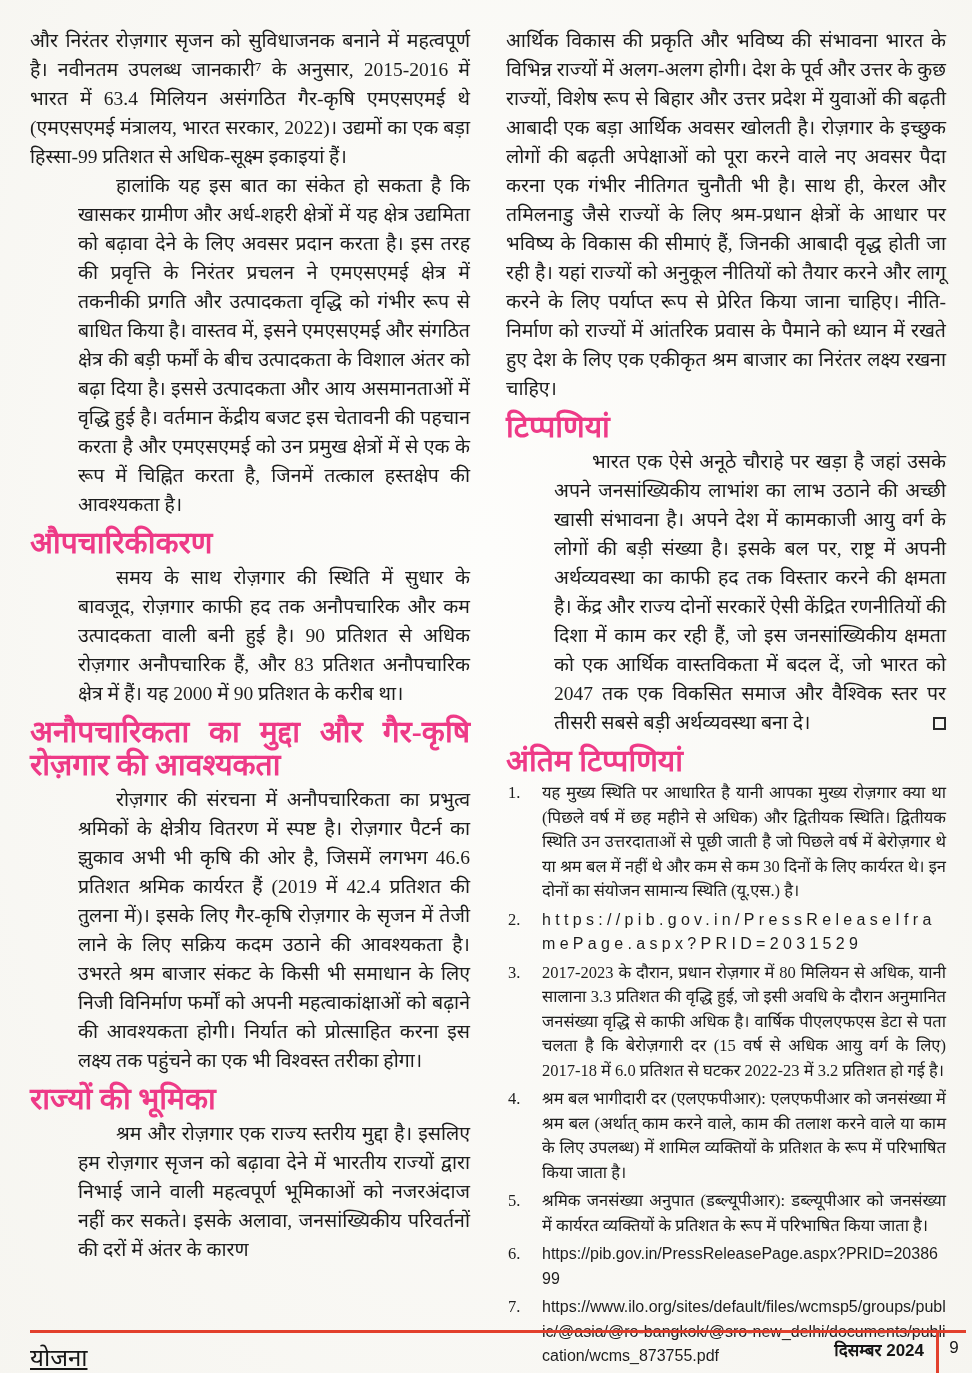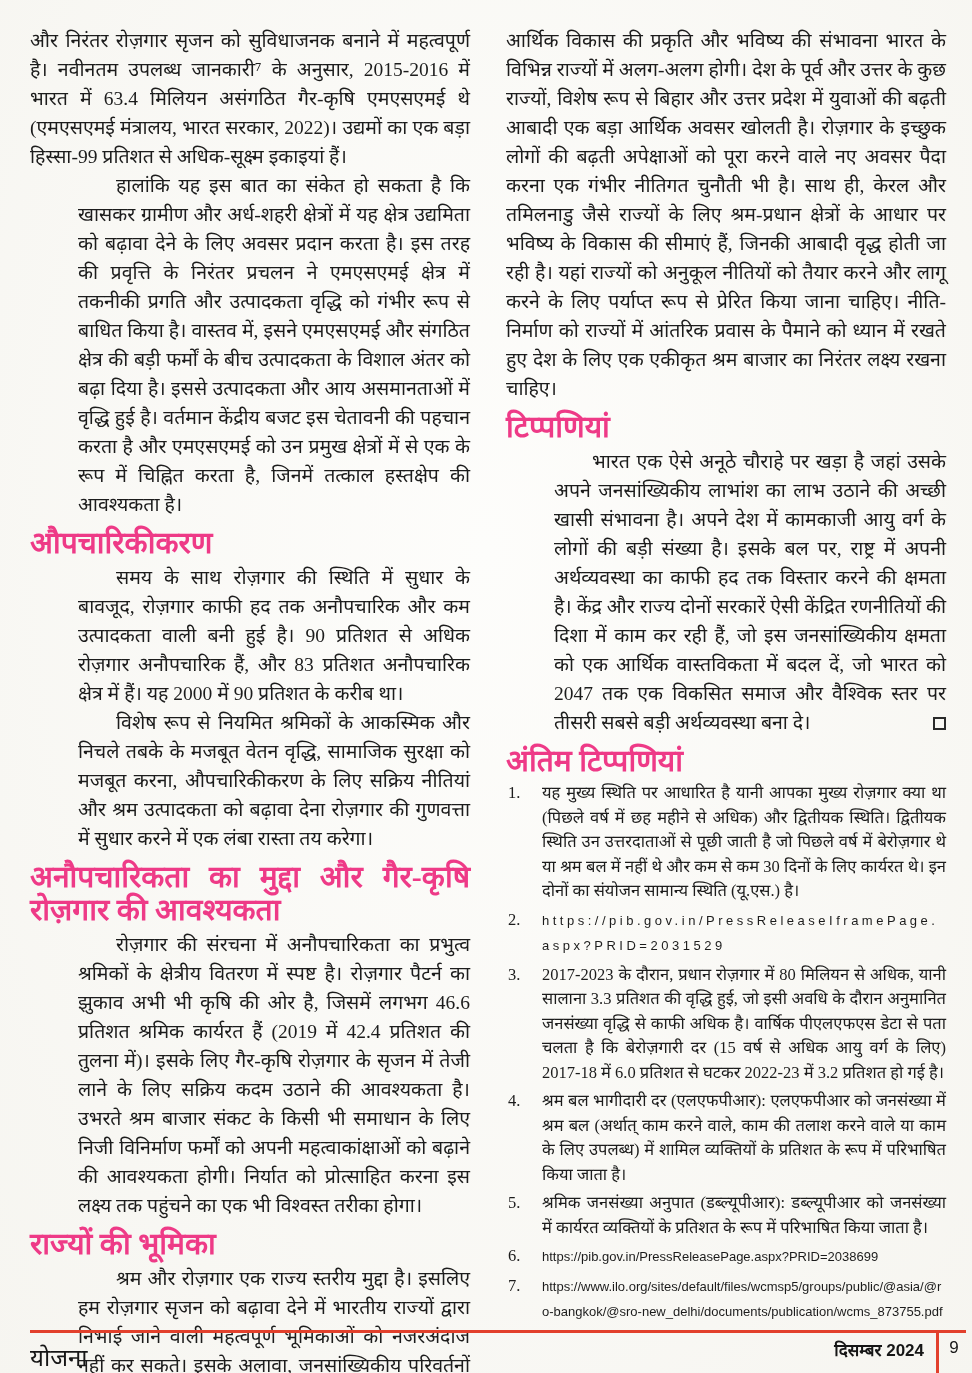--- a/index.html
+++ b/index.html
@@ -45,21 +45,21 @@
     padding-left:36px;
     font-size:16.5px; line-height:24.5px;
     text-align:justify;
     margin-bottom:4px;
   }
   li.endnote .num{
     position:absolute; left:2px; top:0;
   }
   .url{
     font-family:"Liberation Sans", sans-serif;
-    font-size:13px;
+    font-size:16px;
     word-break:break-all;
   }
   .url-spread{ letter-spacing:0.27em; }
   .endmark{
     float:right;
     width:13px; height:13px;
     border:2px solid #2a2a2a;
     margin-top:9px;
   }
   
@@ -68,21 +68,21 @@
     width:936px; height:3px;
     background:#e2402c;
   }
   .footer-vrule{
     position:absolute; left:936px; top:1331px;
     width:3px; height:42px;
     background:#e2402c;
   }
   .footer-mag{
     position:absolute; left:30px; top:1340px;
-    font-size:24px; color:#161616;
+    font-size:24px; color:#161616;text-decoration:underline;
   }
   .footer-date{
     position:absolute; right:48px; top:1338px;
     font-family:"Liberation Sans", sans-serif;
     font-weight:700; font-size:17px; color:#161616;
   }
   .footer-page{
     position:absolute; left:939px; top:1338px;
     width:30px; text-align:center;
     font-family:"Liberation Sans", sans-serif;
@@ -94,21 +94,20 @@
 
 <div class="page">
 
   <div class="columns">
 
     <div class="col">
       <p class="body">और निरंतर रोज़गार सृजन को सुविधाजनक बनाने में महत्वपूर्ण है। नवीनतम उपलब्ध जानकारी⁷ के अनुसार, 2015-2016 में भारत में 63.4 मिलियन असंगठित गैर-कृषि एमएसएमई थे (एमएसएमई मंत्रालय, भारत सरकार, 2022)। उद्यमों का एक बड़ा हिस्सा-99 प्रतिशत से अधिक-सूक्ष्म इकाइयां हैं।</p>
       <p class="body indent">हालांकि यह इस बात का संकेत हो सकता है कि खासकर ग्रामीण और अर्ध-शहरी क्षेत्रों में यह क्षेत्र उद्यमिता को बढ़ावा देने के लिए अवसर प्रदान करता है। इस तरह की प्रवृत्ति के निरंतर प्रचलन ने एमएसएमई क्षेत्र में तकनीकी प्रगति और उत्पादकता वृद्धि को गंभीर रूप से बाधित किया है। वास्तव में, इसने एमएसएमई और संगठित क्षेत्र की बड़ी फर्मों के बीच उत्पादकता के विशाल अंतर को बढ़ा दिया है। इससे उत्पादकता और आय असमानताओं में वृद्धि हुई है। वर्तमान केंद्रीय बजट इस चेतावनी की पहचान करता है और एमएसएमई को उन प्रमुख क्षेत्रों में से एक के रूप में चिह्नित करता है, जिनमें तत्काल हस्तक्षेप की आवश्यकता है।</p>
       <h2 class="section">औपचारिकीकरण</h2>
       <p class="body indent">समय के साथ रोज़गार की स्थिति में सुधार के बावजूद, रोज़गार काफी हद तक अनौपचारिक और कम उत्पादकता वाली बनी हुई है। 90 प्रतिशत से अधिक रोज़गार अनौपचारिक हैं, और 83 प्रतिशत अनौपचारिक क्षेत्र में हैं। यह 2000 में 90 प्रतिशत के करीब था।</p>
-      <p class="body indent">विशेष रूप से नियमित श्रमिकों के आकस्मिक और निचले तबके के मजबूत वेतन वृद्धि, सामाजिक सुरक्षा को मजबूत करना, औपचारिकीकरण के लिए सक्रिय नीतियां और श्रम उत्पादकता को बढ़ावा देना रोज़गार की गुणवत्ता में सुधार करने में एक लंबा रास्ता तय करेगा।</p>
       <h2 class="section">अनौपचारिकता का मुद्दा और गैर-कृषि रोज़गार की आवश्यकता</h2>
       <p class="body indent">रोज़गार की संरचना में अनौपचारिकता का प्रभुत्व श्रमिकों के क्षेत्रीय वितरण में स्पष्ट है। रोज़गार पैटर्न का झुकाव अभी भी कृषि की ओर है, जिसमें लगभग 46.6 प्रतिशत श्रमिक कार्यरत हैं (2019 में 42.4 प्रतिशत की तुलना में)। इसके लिए गैर-कृषि रोज़गार के सृजन में तेजी लाने के लिए सक्रिय कदम उठाने की आवश्यकता है। उभरते श्रम बाजार संकट के किसी भी समाधान के लिए निजी विनिर्माण फर्मों को अपनी महत्वाकांक्षाओं को बढ़ाने की आवश्यकता होगी। निर्यात को प्रोत्साहित करना इस लक्ष्य तक पहुंचने का एक भी विश्वस्त तरीका होगा।</p>
       <h2 class="section">राज्यों की भूमिका</h2>
       <p class="body indent">श्रम और रोज़गार एक राज्य स्तरीय मुद्दा है। इसलिए हम रोज़गार सृजन को बढ़ावा देने में भारतीय राज्यों द्वारा निभाई जाने वाली महत्वपूर्ण भूमिकाओं को नजरअंदाज नहीं कर सकते। इसके अलावा, जनसांख्यिकीय परिवर्तनों की दरों में अंतर के कारण</p>
     </div>
 
     <div class="col">
       <p class="body">आर्थिक विकास की प्रकृति और भविष्य की संभावना भारत के विभिन्न राज्यों में अलग-अलग होगी। देश के पूर्व और उत्तर के कुछ राज्यों, विशेष रूप से बिहार और उत्तर प्रदेश में युवाओं की बढ़ती आबादी एक बड़ा आर्थिक अवसर खोलती है। रोज़गार के इच्छुक लोगों की बढ़ती अपेक्षाओं को पूरा करने वाले नए अवसर पैदा करना एक गंभीर नीतिगत चुनौती भी है। साथ ही, केरल और तमिलनाडु जैसे राज्यों के लिए श्रम-प्रधान क्षेत्रों के आधार पर भविष्य के विकास की सीमाएं हैं, जिनकी आबादी वृद्ध होती जा रही है। यहां राज्यों को अनुकूल नीतियों को तैयार करने और लागू करने के लिए पर्याप्त रूप से प्रेरित किया जाना चाहिए। नीति-निर्माण को राज्यों में आंतरिक प्रवास के पैमाने को ध्यान में रखते हुए देश के लिए एक एकीकृत श्रम बाजार का निरंतर लक्ष्य रखना चाहिए।</p>
       <h2 class="section">टिप्पणियां</h2>
       <p class="body indent">

